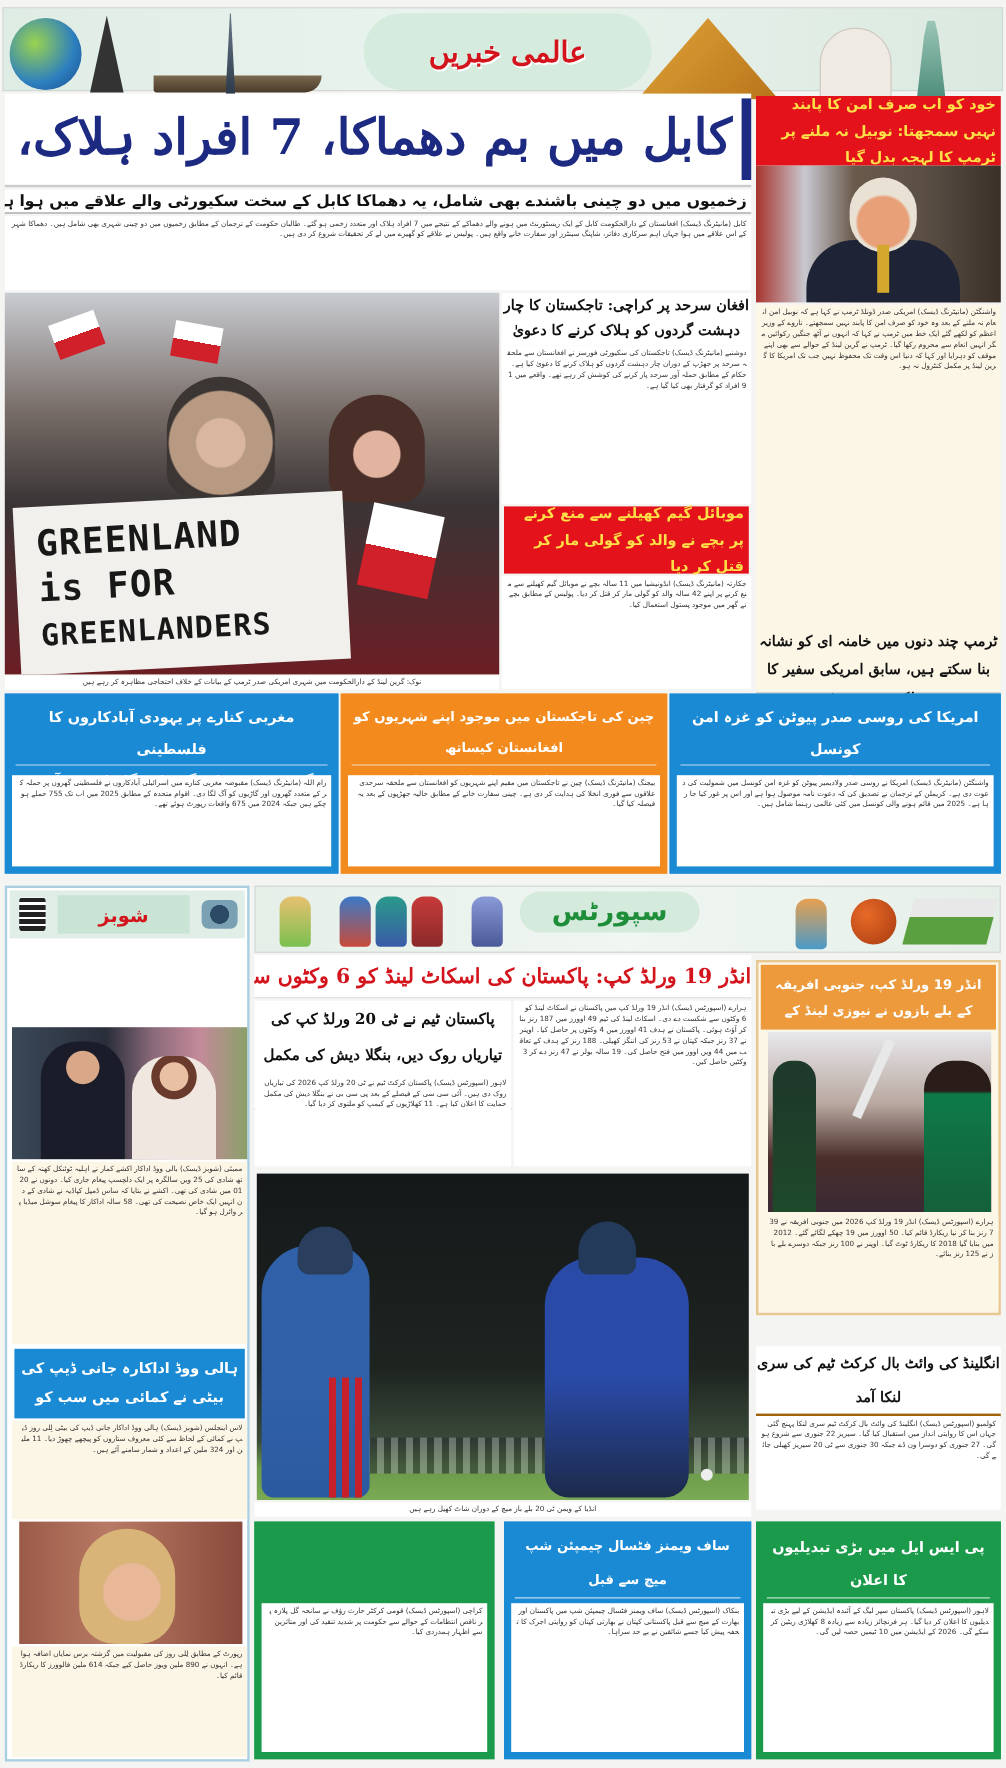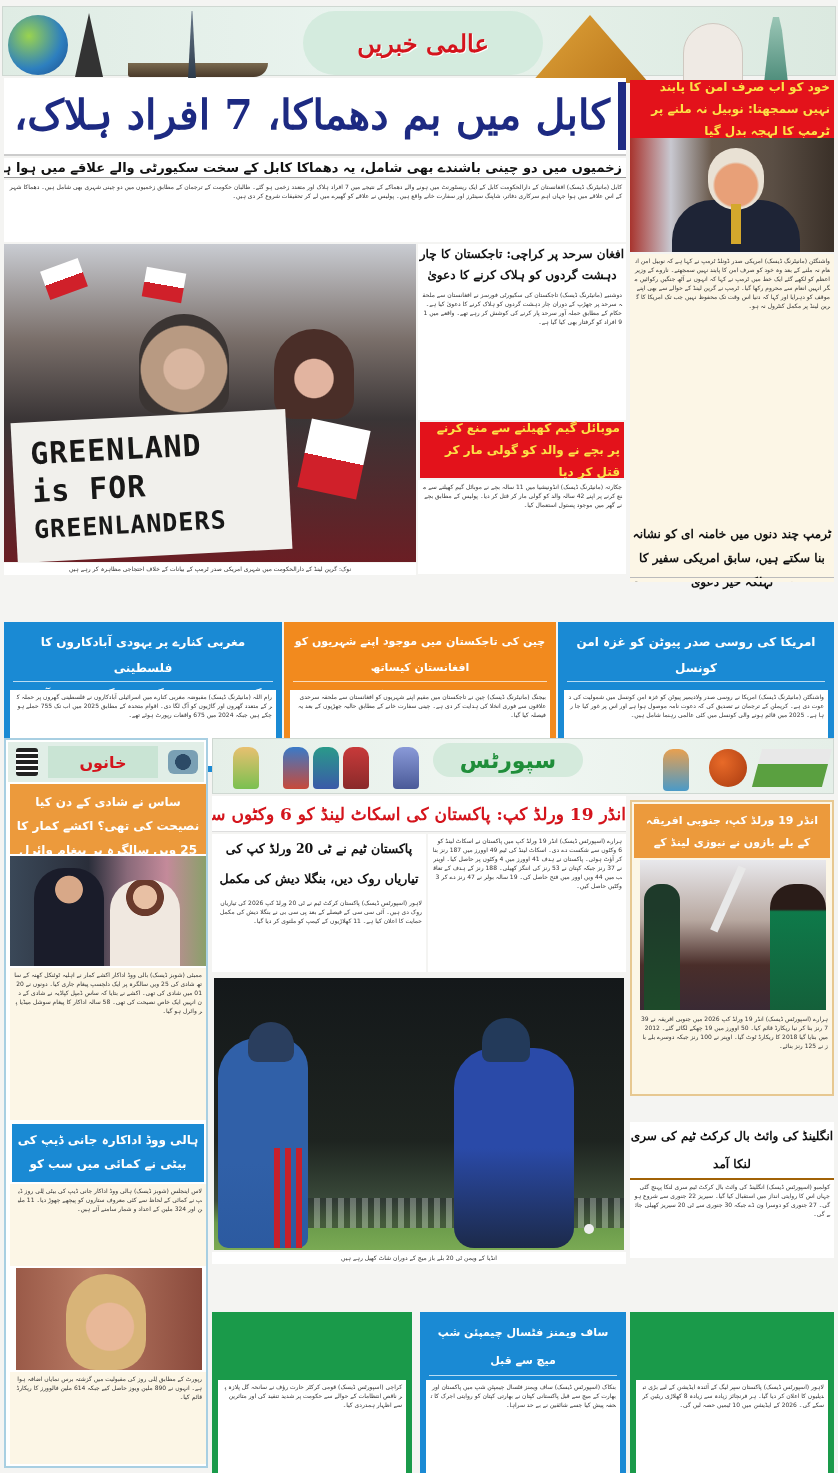--- a/index.html
+++ b/index.html
@@ -45,21 +45,21 @@
   .trump-face { left: 78px; top: 10px; width: 56px; height: 62px; border-radius: 28px; background: radial-gradient(circle at 50% 60%, #e8a078 0 45%, #e9e1d4 50%); }
   .trump-suit { left: 42px; top: 62px; width: 128px; height: 52px; background: #1e2436; border-radius: 40px 40px 0 0; }
   .trump-tie { left: 101px; top: 66px; width: 10px; height: 40px; background: #d4a82c; }
   .right-head2 { left: 630px; top: 522px; width: 204px; height: 56px; background: #fcf6e6; font-family: "DejaVu Serif", serif; font-weight: bold; font-size: 12px; color: #111; text-align: center; line-height: 24px; border-bottom: 1px solid #bbb; }
 
   
   .mid-head1 { left: 418px; top: 244px; width: 208px; height: 44px; background:#fff; font-family: "DejaVu Serif", serif; font-weight: bold; font-size: 12px; color:#111; text-align:center; line-height:21px; }
   .mid-red { left: 420px; top: 422px; width: 204px; height: 56px; font-size: 12px; }
 
   
-  .box { border: 3px solid; margin-top: 44px; }
+  .box { border: 3px solid; }
   .box-head { color: #fff; font-weight: bold; font-size: 12px; text-align: center; line-height: 26px; padding: 4px 6px; }
   .box-head .l2 { border-top: 1px solid rgba(255,255,255,.7); display:block; }
   .box1 { left: 4px; top: 578px; width: 278px; height: 150px; border-color: #1a8ad4; background:#1a8ad4; }
   .box2 { left: 284px; top: 578px; width: 272px; height: 150px; border-color: #f28a1e; background:#f28a1e; }
   .box3 { left: 558px; top: 578px; width: 276px; height: 150px; border-color: #1a8ad4; background:#1a8ad4; }
   .box .copy { position:absolute; left:3px; right:3px; bottom:3px; height: 76px; }
 
   
   .showbiz-col { left: 4px; top: 738px; width: 204px; height: 730px; background:#fff; border: 2px solid #a8cfe2; }
   .showbiz-banner { left: 2px; top: 2px; width: 196px; height: 40px; background: #e1eee7; }
@@ -189,25 +189,24 @@
     <span>مغربی کنارے پر یہودی آبادکاروں کا فلسطینی</span>
     <span class="l2">گھروں پر حملہ، گھر اور گاڑیاں نذر آتش</span>
   </div>
   <div class="copy urdu">رام اللہ (مانیٹرنگ ڈیسک) مقبوضہ مغربی کنارے میں اسرائیلی آبادکاروں نے فلسطینی گھروں پر حملہ کر کے متعدد گھروں اور گاڑیوں کو آگ لگا دی۔ اقوام متحدہ کے مطابق 2025 میں اب تک 755 حملے ہو چکے ہیں جبکہ 2024 میں 675 واقعات رپورٹ ہوئے تھے۔</div>
 </div>
 
 <div class="abs showbiz-col">
   <div class="abs showbiz-banner">
     <div class="abs film-icon"></div>
     <div class="abs showbiz-title-wrap">
-      <span class="showbiz-title urdu">خانوں</span>
+      <span class="showbiz-title urdu">شوبز</span>
     </div>
     <div class="abs camera-icon"></div>
   </div>
-  <div class="abs orange-head sb-head1 urdu">ساس نے شادی کے دن کیا نصیحت کی تھی؟ اکشے کمار کا 25 ویں سالگرہ پر پیغام وائرل</div>
   <div class="abs photo akshay-photo">
     <div class="abs akshay"></div>
     <div class="abs twinkle"></div>
   </div>
   <div class="abs copy cream urdu sb-copy1">ممبئی (شوبز ڈیسک) بالی ووڈ اداکار اکشے کمار نے اہلیہ ٹوئنکل کھنہ کے ساتھ شادی کی 25 ویں سالگرہ پر ایک دلچسپ پیغام جاری کیا۔ دونوں نے 2001 میں شادی کی تھی۔ اکشے نے بتایا کہ ساس ڈمپل کپاڈیہ نے شادی کے دن انہیں ایک خاص نصیحت کی تھی۔ 58 سالہ اداکار کا پیغام سوشل میڈیا پر وائرل ہو گیا۔</div>
   <div class="abs sb-head2 urdu">ہالی ووڈ اداکارہ جانی ڈیپ کی بیٹی نے کمائی میں سب کو پیچھے چھوڑ دیا</div>
   <div class="abs copy cream urdu sb-copy2">لاس اینجلس (شوبز ڈیسک) ہالی ووڈ اداکار جانی ڈیپ کی بیٹی لِلی روز ڈیپ نے کمائی کے لحاظ سے کئی معروف ستاروں کو پیچھے چھوڑ دیا۔ 11 ملین اور 324 ملین کے اعداد و شمار سامنے آئے ہیں۔</div>
   <div class="abs photo lily-photo">
     <div class="abs lily-face"></div>
   </div>
@@ -256,20 +255,24 @@
   <div class="abs copy cream urdu sa-copy">ہرارے (اسپورٹس ڈیسک) انڈر 19 ورلڈ کپ 2026 میں جنوبی افریقہ نے 397 رنز بنا کر نیا ریکارڈ قائم کیا۔ 50 اوورز میں 19 چھکے لگائے گئے۔ 2012 میں بنایا گیا 2018 کا ریکارڈ ٹوٹ گیا۔ اوپنر نے 100 رنز جبکہ دوسرے بلے باز نے 125 رنز بنائے۔</div>
 </div>
 
 <div class="abs eng-head urdu">
   <span class="l1">انگلینڈ کی وائٹ بال کرکٹ ٹیم کی سری لنکا آمد</span>
   <span>روایتی انداز میں پرتپاک استقبال</span>
 </div>
 <div class="abs copy urdu eng-copy">کولمبو (اسپورٹس ڈیسک) انگلینڈ کی وائٹ بال کرکٹ ٹیم سری لنکا پہنچ گئی جہاں اس کا روایتی انداز میں استقبال کیا گیا۔ سیریز 22 جنوری سے شروع ہوگی۔ 27 جنوری کو دوسرا ون ڈے جبکہ 30 جنوری سے ٹی 20 سیریز کھیلی جائے گی۔</div>
 
 <div class="abs box box6">
+  <div class="box-head urdu" style="line-height:28px;">
+    <span>پی ایس ایل میں بڑی تبدیلیوں کا اعلان</span>
+    <span class="l2">فرنچائز کتنے کھلاڑی ریٹین کر سکیں گی؟</span>
+  </div>
   <div class="copy urdu">لاہور (اسپورٹس ڈیسک) پاکستان سپر لیگ کے آئندہ ایڈیشن کے لیے بڑی تبدیلیوں کا اعلان کر دیا گیا۔ ہر فرنچائز زیادہ سے زیادہ 8 کھلاڑی ریٹین کر سکے گی۔ 2026 کے ایڈیشن میں 10 ٹیمیں حصہ لیں گی۔</div>
 </div>
 <div class="abs box box5">
   <div class="box-head urdu" style="line-height:28px;font-size:11px;">
     <span>ساف ویمنز فٹسال چیمپئن شپ میچ سے قبل</span>
     <span class="l2">پاکستانی کپتان نے بھارتی کپتان کو اجرک پیش کی</span>
   </div>
   <div class="copy urdu">بنکاک (اسپورٹس ڈیسک) ساف ویمنز فٹسال چیمپئن شپ میں پاکستان اور بھارت کے میچ سے قبل پاکستانی کپتان نے بھارتی کپتان کو روایتی اجرک کا تحفہ پیش کیا جسے شائقین نے بے حد سراہا۔</div>
 </div>
 <div class="abs box box4">

